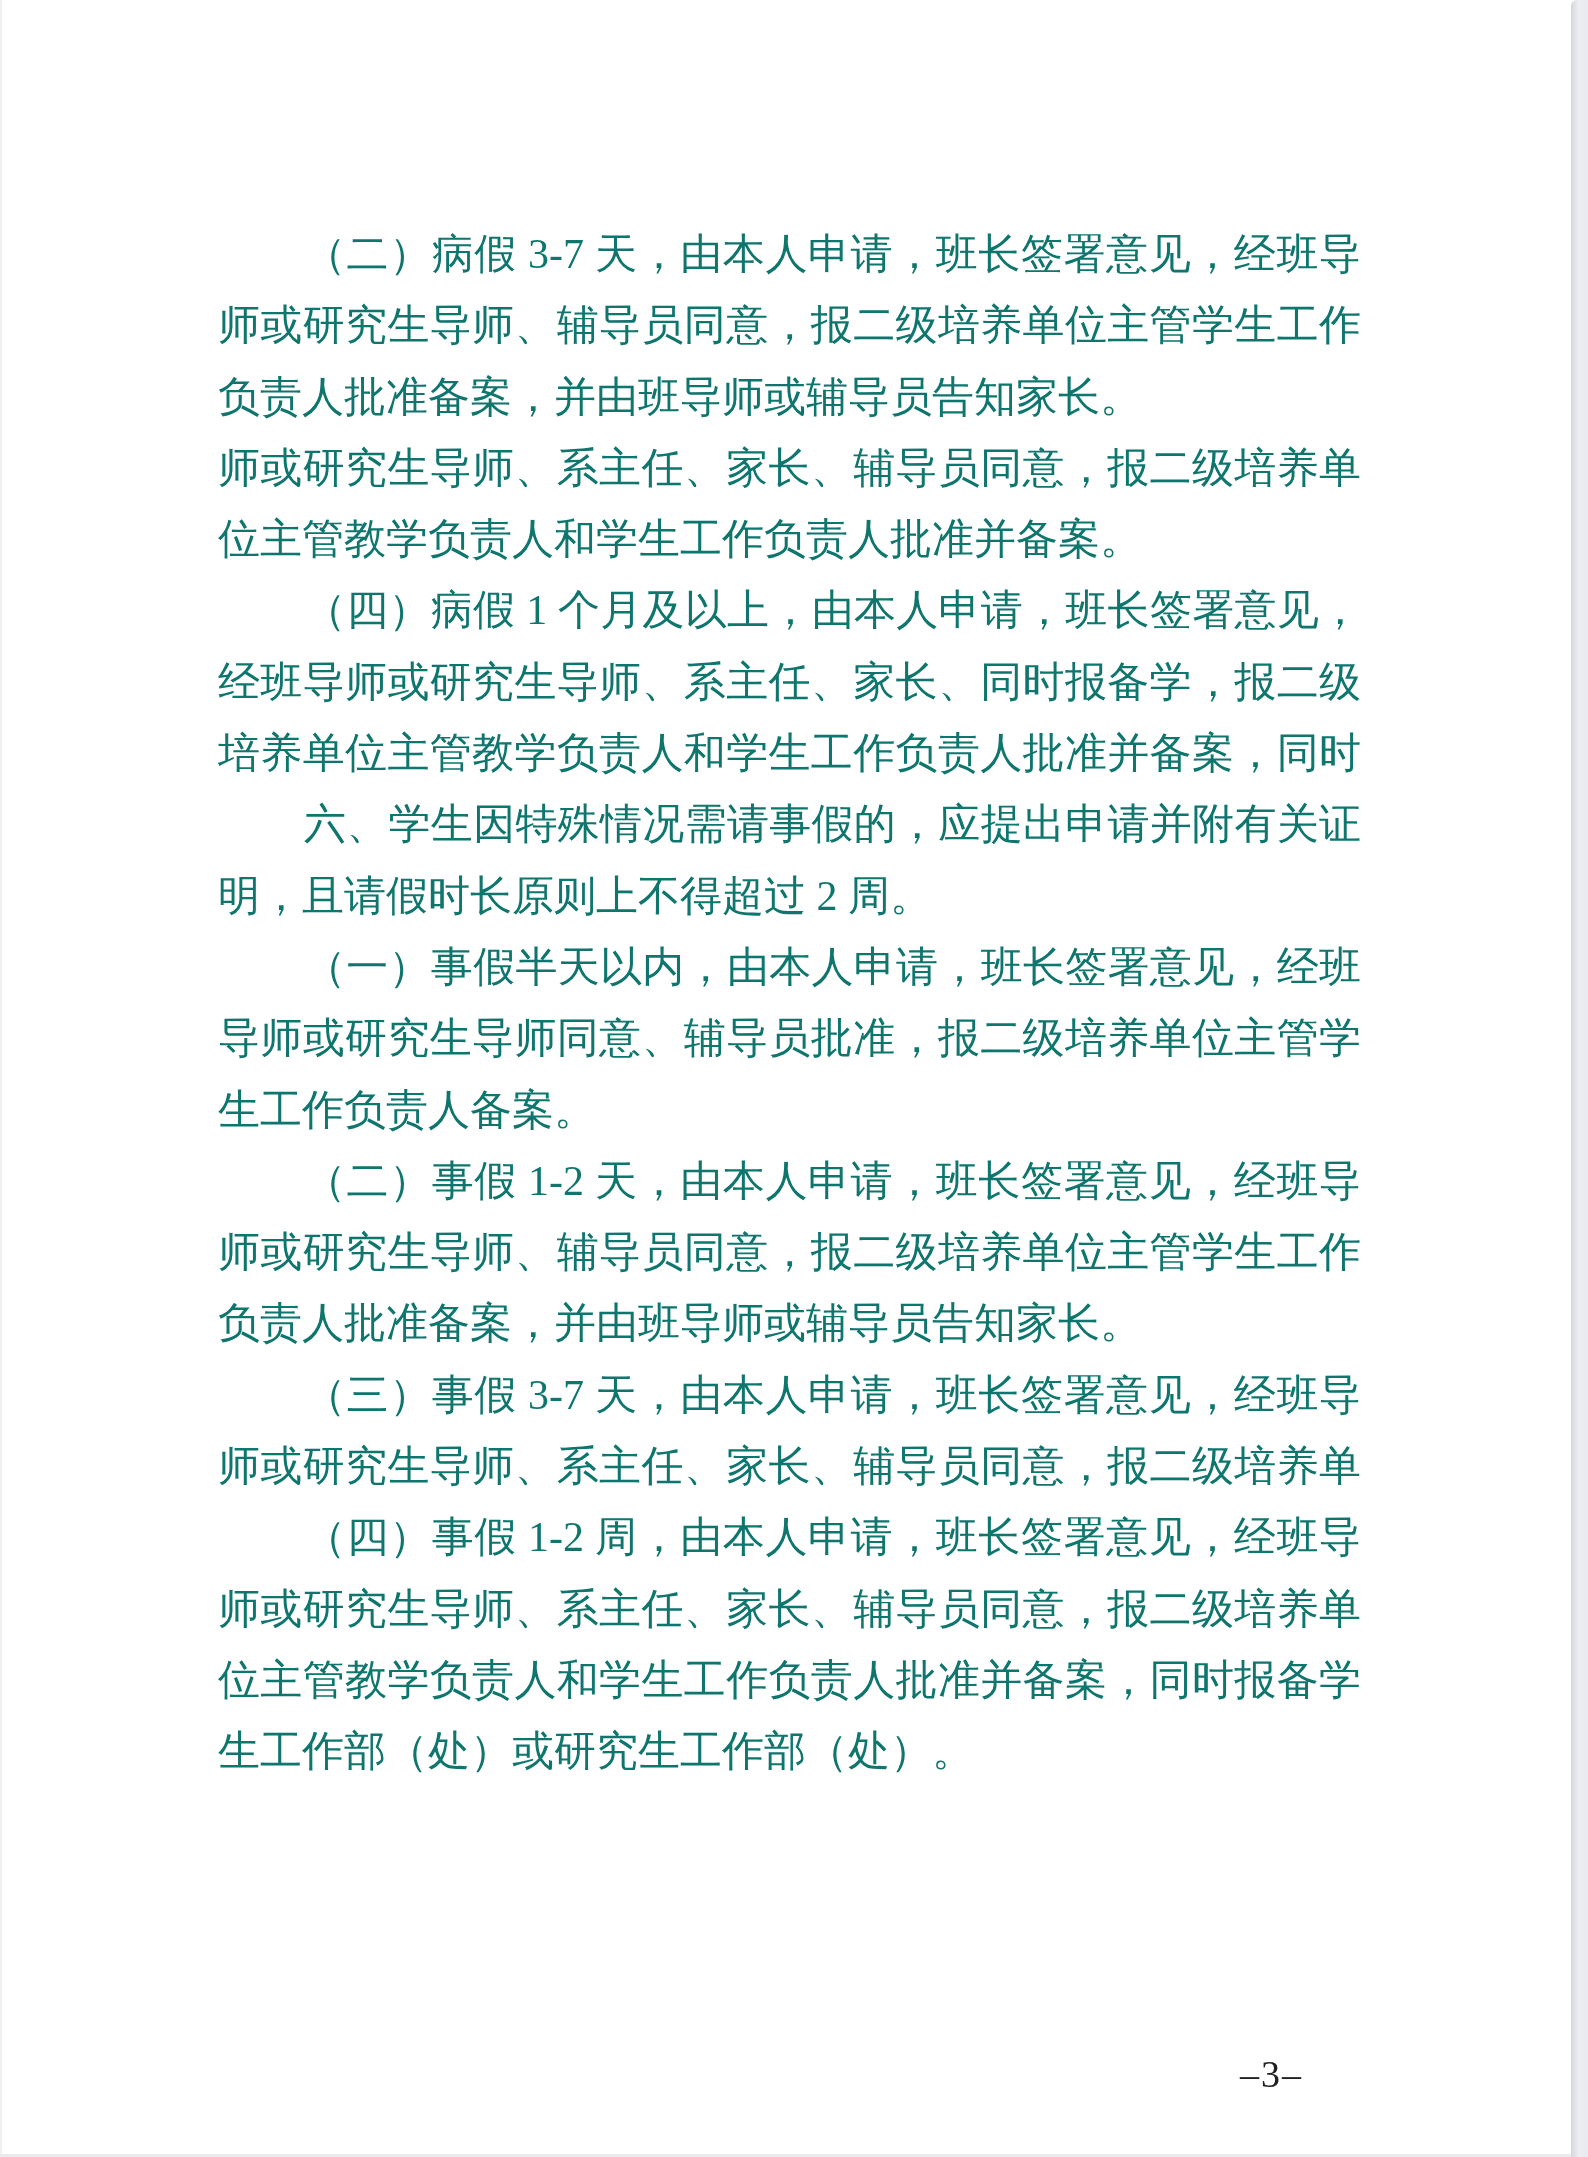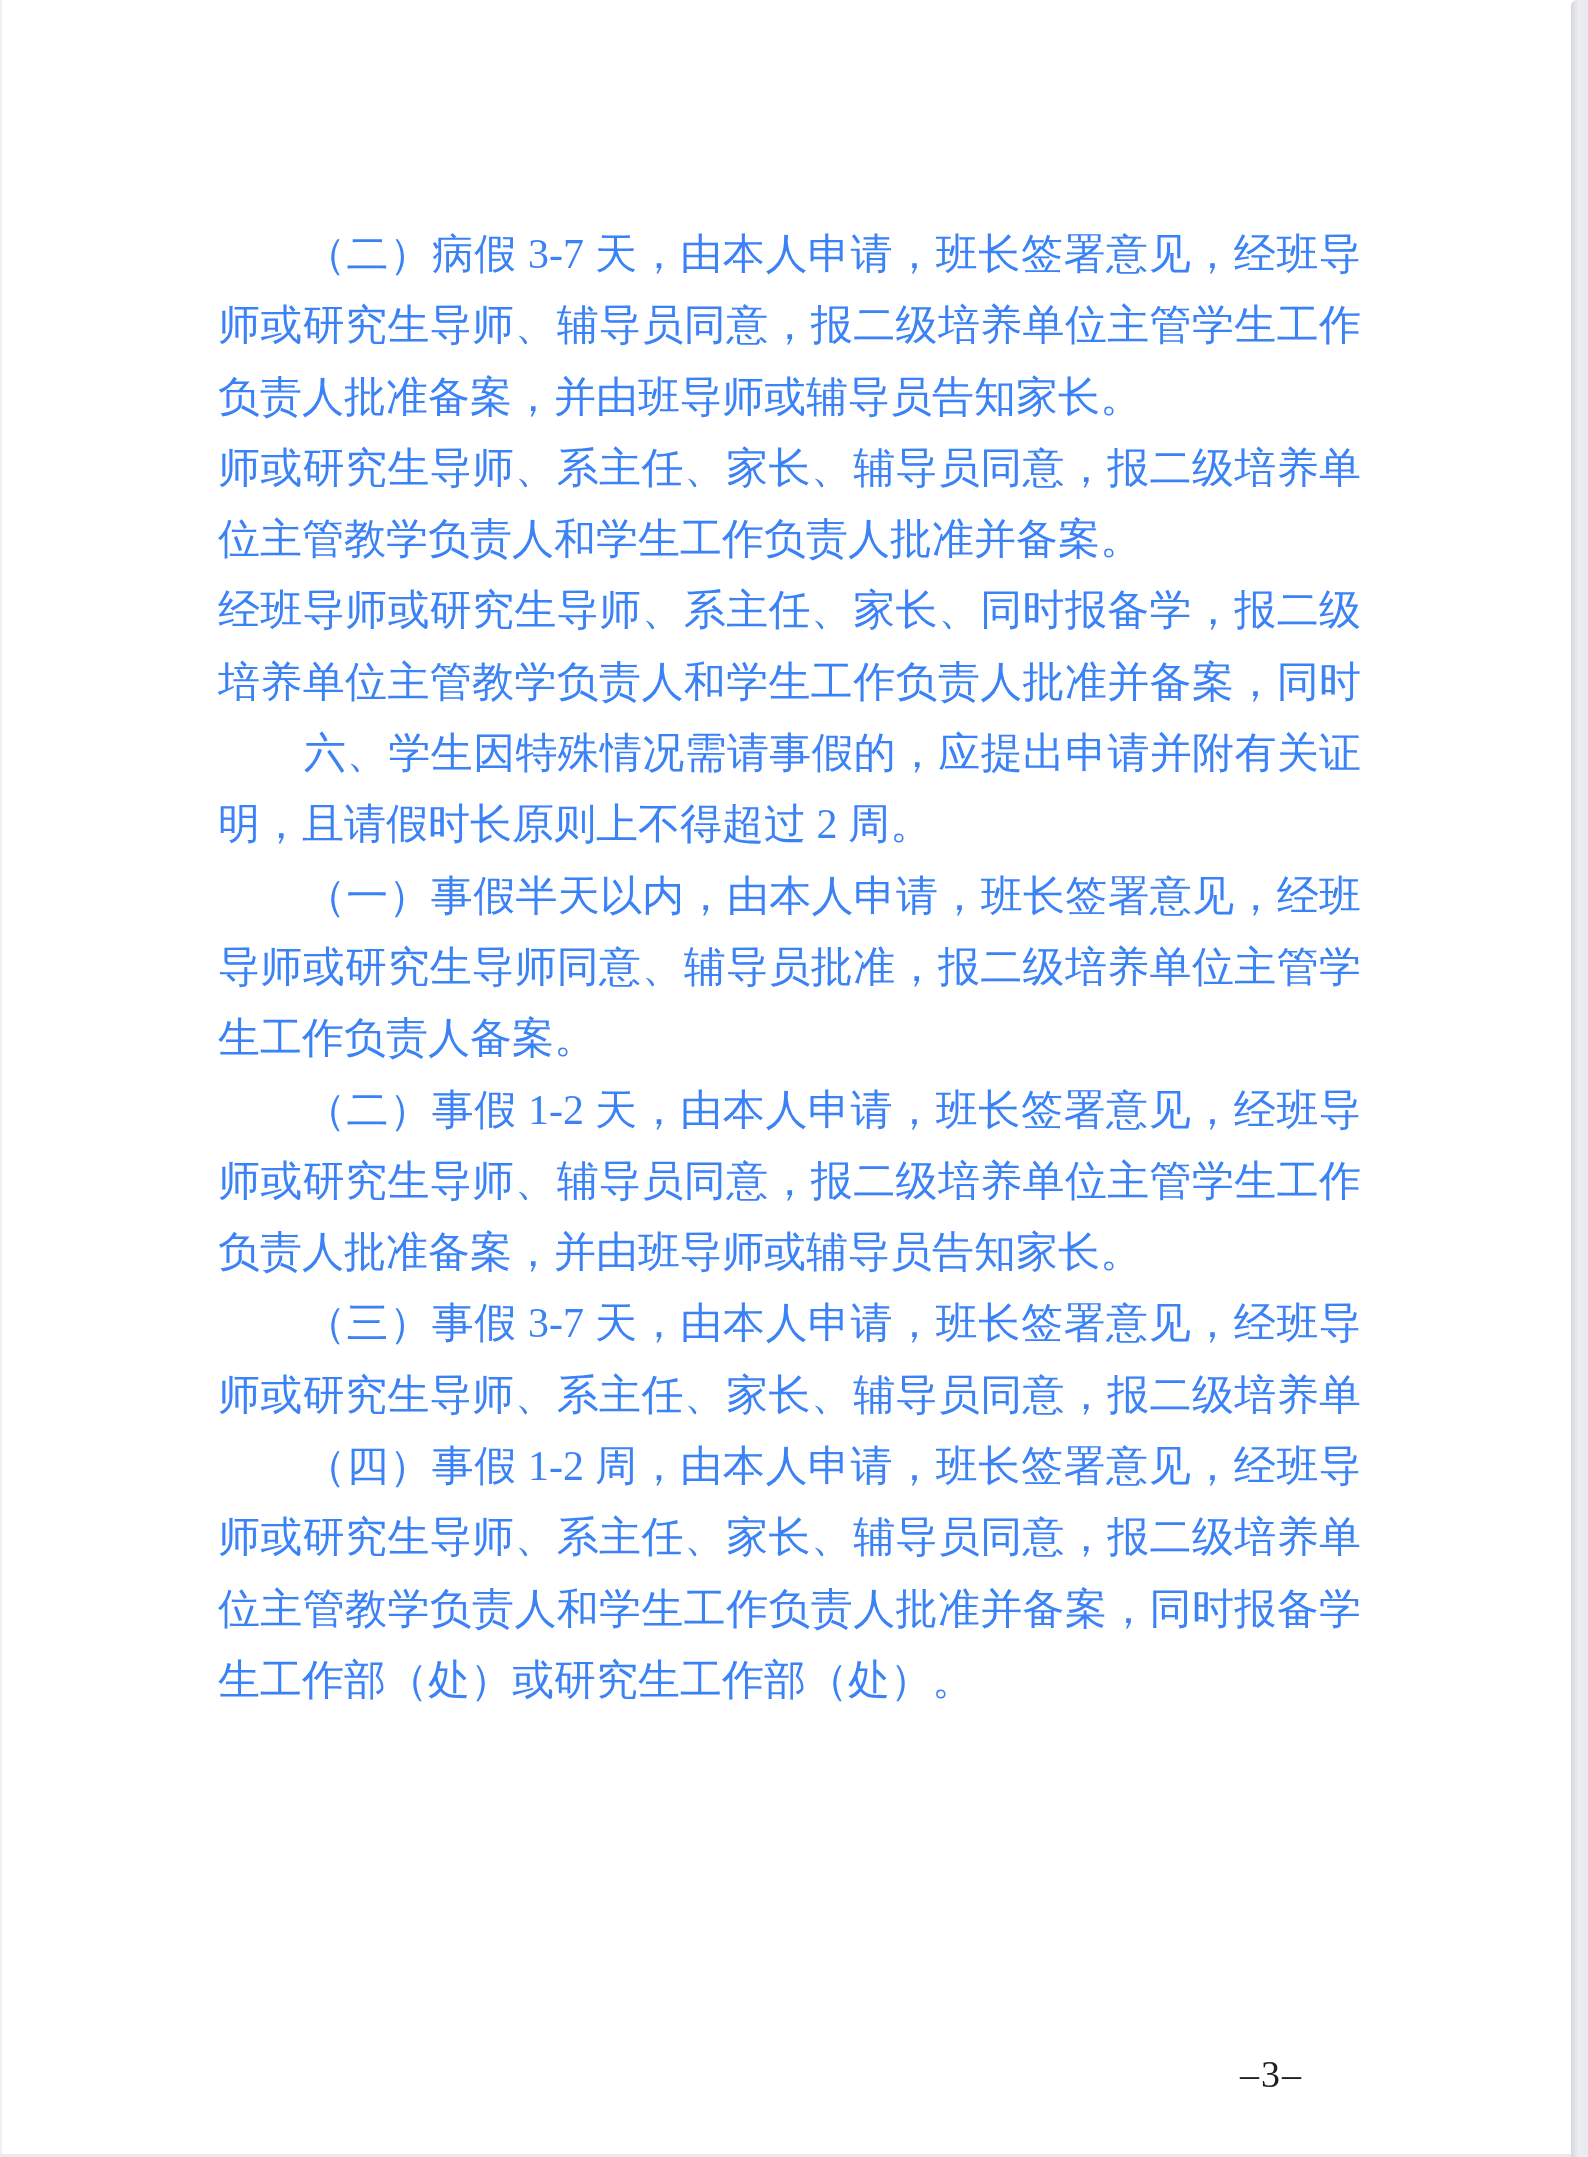--- a/index.html
+++ b/index.html
@@ -33,21 +33,21 @@
     background: linear-gradient(to right, #d6d7dd 0%, #edeef2 45%, #e8eaef 100%);
     border-top-left-radius: 6px;
   }
   .text-block {
     position: absolute;
     left: 218px;
     top: 219px;
     width: 1143px;
     font-size: 42px;
     line-height: 71.3px;
-    color: #3b82f6;
+    color: #0f766e;
     letter-spacing: 0;
   }
   .para { margin: 0; padding: 0; }
   .line {
     box-sizing: border-box;
     width: 1143px;
     text-align: justify;
     text-align-last: justify;
     text-justify: inter-character;
     white-space: nowrap;
@@ -82,20 +82,21 @@
     <div class="line">师或研究生导师、辅导员同意，报二级培养单位主管学生工作</div>
     <div class="line last">负责人批准备案，并由班导师或辅导员告知家长。</div>
   </div>
 
   <div class="para">
     <div class="line">师或研究生导师、系主任、家长、辅导员同意，报二级培养单</div>
     <div class="line last">位主管教学负责人和学生工作负责人批准并备案。</div>
   </div>
 
   <div class="para">
+    <div class="line ind">（四）病假 1 个月及以上，由本人申请，班长签署意见，</div>
     <div class="line">经班导师或研究生导师、系主任、家长、同时报备学，报二级</div>
     <div class="line">培养单位主管教学负责人和学生工作负责人批准并备案，同时</div>
   </div>
 
   <div class="para">
     <div class="line ind">六、学生因特殊情况需请事假的，应提出申请并附有关证</div>
     <div class="line last">明，且请假时长原则上不得超过 2 周。</div>
   </div>
 
   <div class="para">

